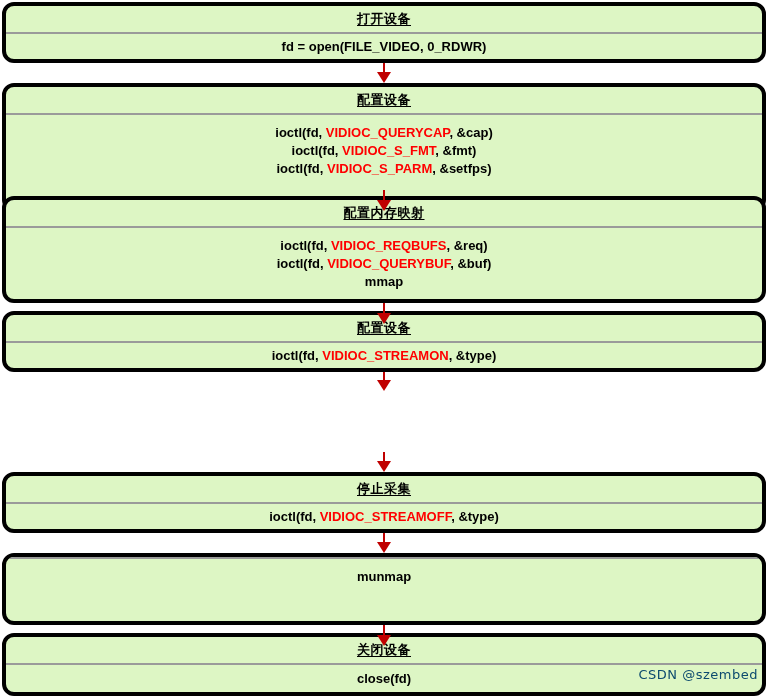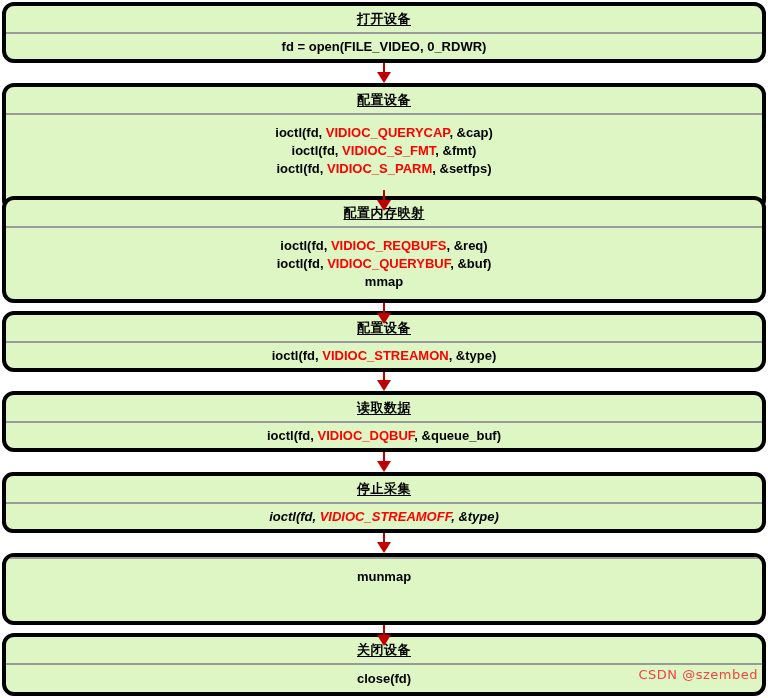--- a/index.html
+++ b/index.html
@@ -98,21 +98,21 @@
     border-left: 7px solid transparent;
     border-right: 7px solid transparent;
     border-top: 11px solid #c00000;
   }
 
   .watermark {
     position: absolute;
     right: 10px;
     bottom: 16px;
     font-size: 13px;
-    color: #ef4444;
+    color: #0c4a6e;
     font-family: "DejaVu Sans", sans-serif;
     letter-spacing: 0.5px;
     white-space: nowrap;
   }
 </style>
 </head>
 <body>
 
 <div id="flow">
     <div class="node" style="top: 2px; height: 61px;">
@@ -140,31 +140,24 @@
         <div class="code-line"><span>mmap</span></div>
       </div>
     </div>
     <div class="node" style="top: 311px; height: 61px;">
       <div class="node-title" style="height: 13px;">配置设备</div>
       <div class="node-sep"></div>
       <div class="node-body" style="height: 25px;">
         <div class="code-line"><span>ioctl(fd, </span><span class="kw">VIDIOC_STREAMON</span><span>, &amp;type)</span></div>
       </div>
     </div>
-    <div class="node" style="top: 391px; height: 61px;">
-      <div class="node-title" style="height: 13px;">读取数据</div>
+    <div class="node" style="top: 472px; height: 61px;">
+      <div class="node-title" style="height: 13px;">停止采集</div>
       <div class="node-sep"></div>
       <div class="node-body" style="height: 25px;">
-        <div class="code-line"><span>ioctl(fd, </span><span class="kw">VIDIOC_DQBUF</span><span>, &amp;queue_buf)</span></div>
-      </div>
-    </div>
-    <div class="node" style="top: 472px; height: 61px; border-radius: 11px;">
-      <div class="node-title" style="height: 13px;">停止采集</div>
-      <div class="node-sep"></div>
-      <div class="node-body" style="height: 25px; font-style: italic;">
         <div class="code-line"><span>ioctl(fd, </span><span class="kw">VIDIOC_STREAMOFF</span><span>, &amp;type)</span></div>
       </div>
     </div>
     <div class="node" style="top: 553px; height: 72px;">
       <div class="node-sep"></div>
       <div class="node-body" style="height: 36px; text-align: center;">
         <div class="code-line"><span>munmap</span></div>
       </div>
     </div>
     <div class="node" style="top: 633px; height: 63px;">

